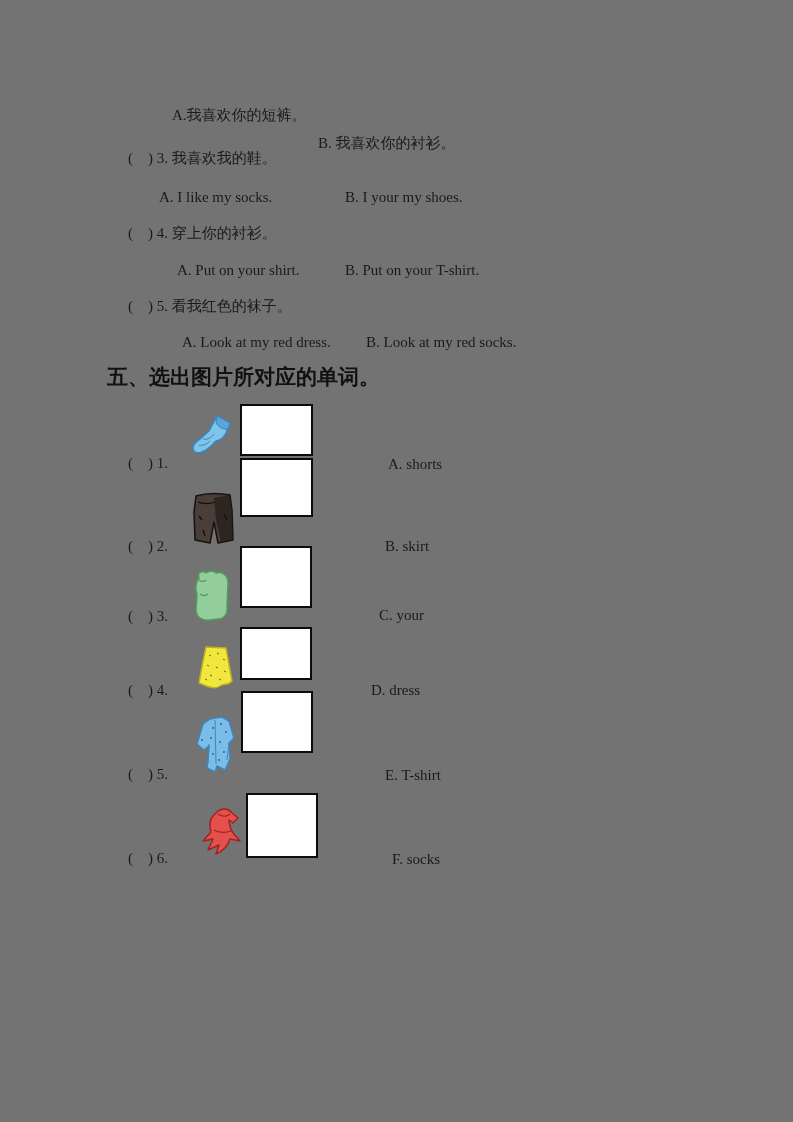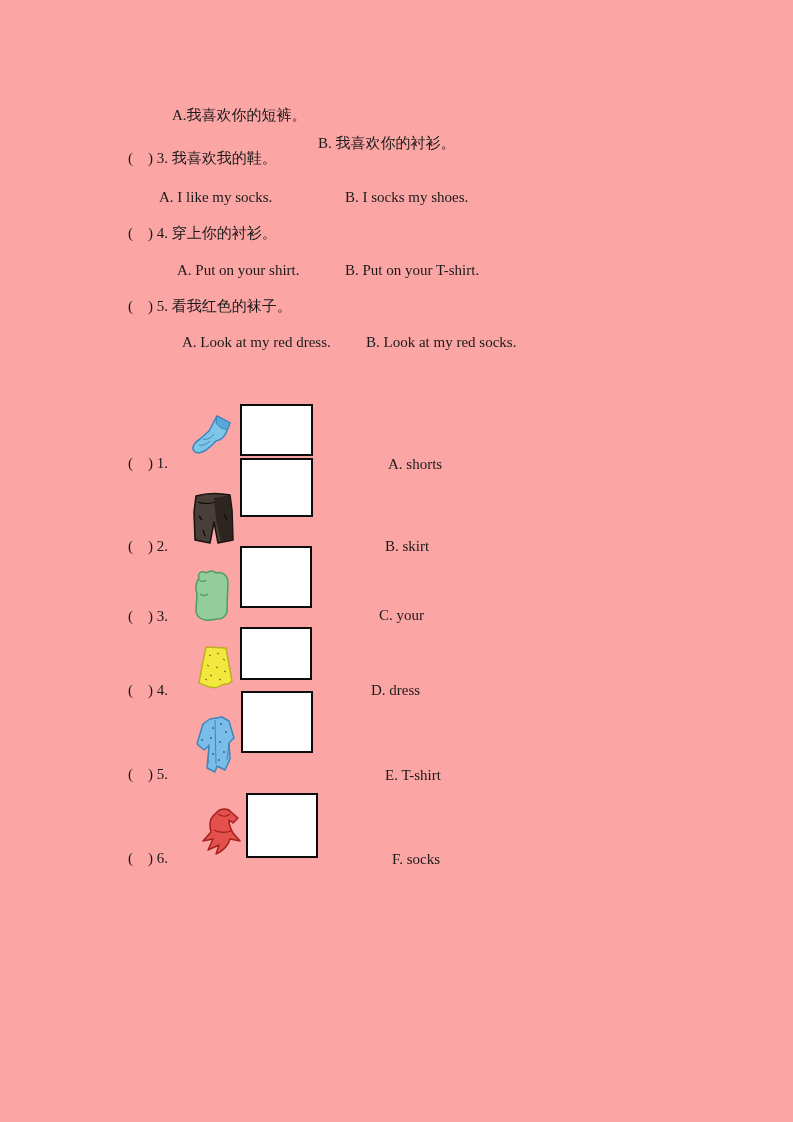--- a/index.html
+++ b/index.html
@@ -1,19 +1,19 @@
 <!DOCTYPE html>
 <html><head>
 <meta charset="utf-8">
 <style>
   html,body{margin:0;padding:0;background:#ffffff;}
   .page{
     position:relative;
     width:793px;height:1122px;
-    background:#fca5a5;
+    background:#737373;
     overflow:hidden;
     font-family:"Liberation Serif","DejaVu Serif",serif;
     color:#1a1a1a;
   }
   .t{
     position:absolute;
     white-space:pre;
     font-size:15px;
     line-height:1.2;
     color:#1a1a1a;
@@ -39,30 +39,31 @@
 </head>
 <body>
 
 <div class="page">
 
   <span class="t" style="left:172px;top:106px;">A.我喜欢你的短裤。</span>
   <span class="t" style="left:318px;top:106px;margin-top:28px;">B. 我喜欢你的衬衫。</span>
 
   <span class="t" style="left:128px;top:149px;">(    ) 3. 我喜欢我的鞋。</span>
   <span class="t" style="left:159px;top:188px;">A. I like my socks.</span>
-  <span class="t" style="left:345px;top:188px;">B. I socks my shoes.</span>
+  <span class="t" style="left:345px;top:188px;">B. I your my shoes.</span>
 
   <span class="t" style="left:128px;top:224px;">(    ) 4. 穿上你的衬衫。</span>
   <span class="t" style="left:177px;top:261px;">A. Put on your shirt.</span>
   <span class="t" style="left:345px;top:261px;">B. Put on your T-shirt.</span>
 
   <span class="t" style="left:128px;top:297px;">(    ) 5. 看我红色的袜子。</span>
   <span class="t" style="left:182px;top:333px;">A. Look at my red dress.</span>
   <span class="t" style="left:366px;top:333px;text-align:center;">B. Look at my red socks.</span>
 
+  <span class="heading" style="left:107px;top:363px;">五、选出图片所对应的单词。</span>
 
   <span class="t" style="left:128px;top:454px;">(    ) 1.</span>
   <svg class="clothing" style="left:191px;top:413px;" width="42" height="46" viewBox="0 0 42 46">
     <path d="M 26 3 L 39 10 L 35 20 C 33 25 29 27 25 28 L 20 33 C 14 39 6 42 3 38 C 0 34 4 29 9 26 L 18 18 C 21 13 23 8 26 3 Z" fill="#7ec5ea" stroke="#3a86bd" stroke-width="1.5" stroke-linejoin="round"></path>
     <path d="M 26 3 L 39 10 L 37 16 C 32 17 28 14 25 10 Z" fill="#5aa6d6" stroke="#3a86bd" stroke-width="1"></path>
     <path d="M 12 26 C 16 27 20 25 23 21 M 8 32 C 12 33 16 31 19 28" fill="none" stroke="#3a86bd" stroke-width="1"></path>
   </svg>
   <div class="answer-box" style="left:240px;top:404px;width:73px;height:52px;"></div>
   <span class="t" style="left:388px;top:455px;">A. shorts</span>
 

